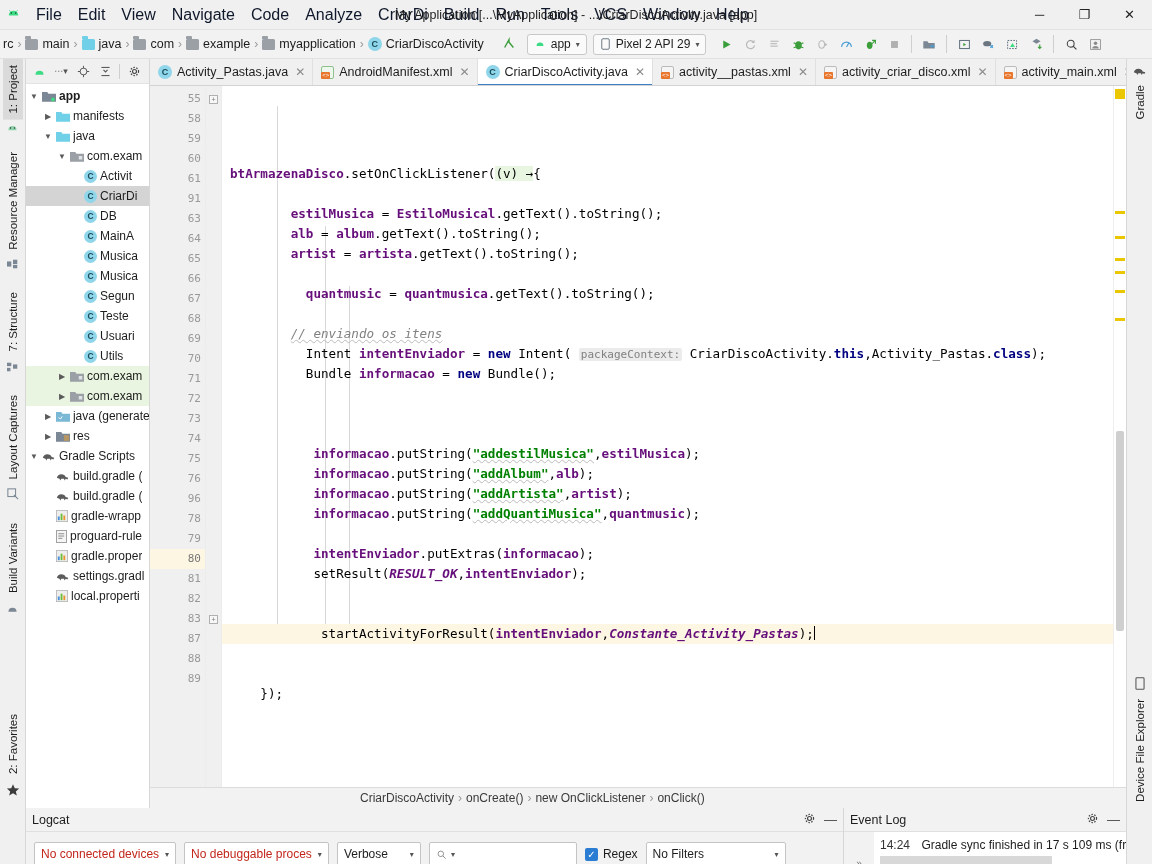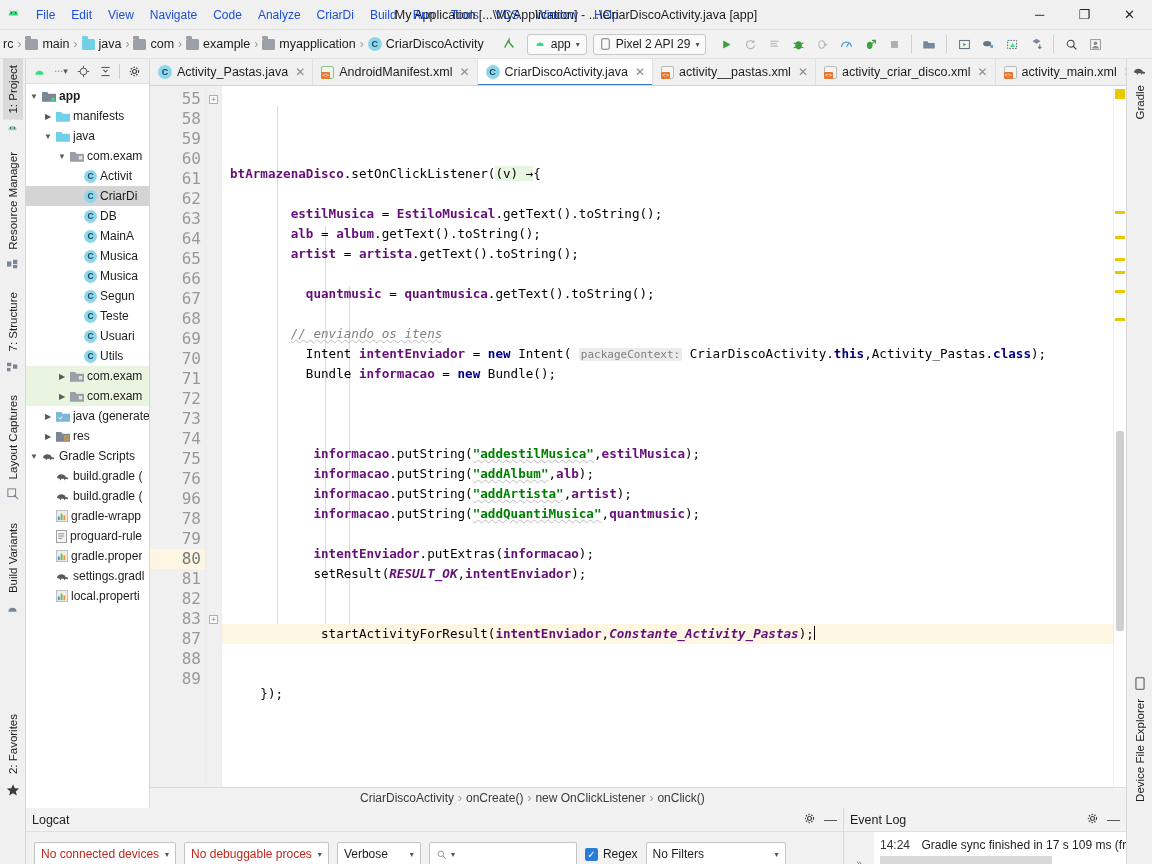--- a/index.html
+++ b/index.html
@@ -15,21 +15,21 @@
 
   
   .titlebar {
     height: 30px; background: #f0f0f0; display: flex; align-items: center;
     border-bottom: 1px solid #e2e2e2; position: relative;
   }
   .as-logo { width: 26px; display:flex; align-items:center; justify-content:center; }
   .as-logo svg { display:block; }
   .menu { display: flex; align-items: center; gap: 0; margin-left: 2px; }
   .menu-item {
-    padding: 4px 8px; font-size: 12px; color: #1d4ed8; cursor: default; white-space: nowrap;
+    padding: 4px 8px; font-size: 16px; color: #0f172a; cursor: default; white-space: nowrap;
   }
   .win-title {
     position: absolute; left: 0; right: 0; text-align: center; font-size: 12.5px;
     color: #1d1d1d; pointer-events: none;
   }
   .win-ctrls { margin-left: auto; display: flex; height: 30px; z-index: 3; }
   .win-btn {
     width: 45px; height: 30px; display: flex; align-items: center; justify-content: center;
     font-size: 13px; color: #222;
   }
@@ -119,21 +119,21 @@
     position: relative; display:inline-block;
   }
   .xmlicon::after{
     content:"<>"; position:absolute; left:-1px; bottom:-1px; font-size:6px; background:#e8762c; color:#fff;
     padding:0 1px; border-radius:1px; line-height:7px;
   }
 
   .ed-wrap { flex: 1; display: flex; background: #fff; position: relative; min-height:0; }
   .gutter {
     width: 56px; background: #f0f0f0; font-family: "DejaVu Sans Mono", monospace;
-    font-size: 16px; color: #999; text-align: right; padding-top: 3px; position: relative;
+    font-size: 11px; color: #999; text-align: right; padding-top: 3px; position: relative;
     border-right: 1px solid #ececec; flex-shrink: 0;
   }
   .gline { height: 20px; line-height: 20px; padding-right: 4px; position: relative; }
   .gline.hl { background: #fdf6e3; color:#777; }
   .gmark { position:absolute; right: -17px; top: 3px; }
   .fold-col {
     width: 16px; background:#f0f0f0; position:relative; flex-shrink:0; border-right:1px solid #ececec;
   }
   .foldbox {
     position:absolute; width:9px; height:9px; border:1px solid #b0b0b0; background:#f7f7f7;
@@ -794,21 +794,21 @@
         <div class="gutter">
             <div class="gline">55<span class="gmark"><svg width="14" height="13" viewBox="0 0 16 14">
                   <circle cx="5" cy="7" r="4.3" fill="#4caf50"></circle>
                   <rect x="3.5" y="5" width="3" height="4" fill="#1b5e20"></rect>
                   <path d="M11 2 v9 M9.3 3.6 L11 2 l1.7 1.6" stroke="#c0392b" stroke-width="1.3" fill="none"></path>
                 </svg></span></div>
             <div class="gline">58</div>
             <div class="gline">59</div>
             <div class="gline">60</div>
             <div class="gline">61</div>
-            <div class="gline">62</div>
+            <div class="gline">91</div>
             <div class="gline">63</div>
             <div class="gline">64</div>
             <div class="gline">65</div>
             <div class="gline">66</div>
             <div class="gline">67</div>
             <div class="gline">68</div>
             <div class="gline">69</div>
             <div class="gline">70</div>
             <div class="gline">71</div>
             <div class="gline">72</div>

